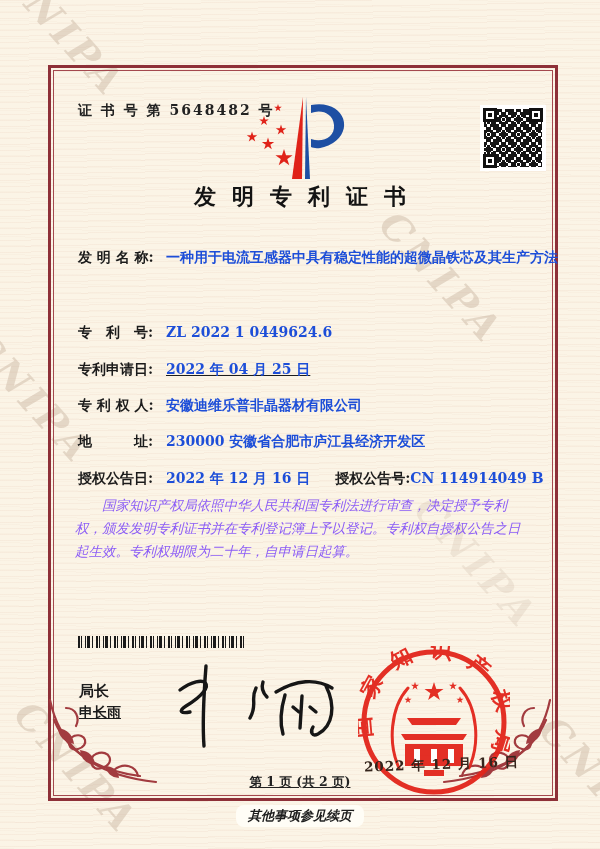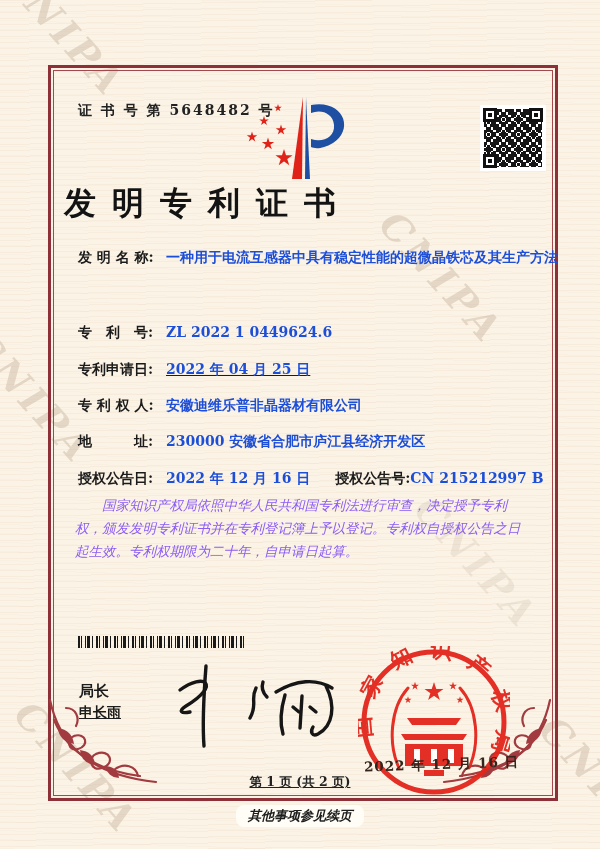--- a/index.html
+++ b/index.html
@@ -38,22 +38,22 @@
     background:
       conic-gradient(#151515 25%, transparent 0 50%, #151515 0 75%, transparent 0) 0 0/ 6px 6px,
       conic-gradient(#151515 25%, transparent 0 50%, #151515 0 75%, transparent 0) 2px 3px/ 10px 10px;
   }
   .finder{position:absolute;width:14px;height:14px;border:3px solid #111;background:#fff;box-sizing:border-box;}
   .finder::after{content:"";position:absolute;inset:2px;background:#111;}
   .finder.tl{left:-1px;top:-1px;}
   .finder.tr{right:-1px;top:-1px;}
   .finder.bl{left:-1px;bottom:-1px;}
   .title{
-    position:absolute;left:48px;top:182px;width:504px;z-index:3;
-    font-size:32px;font-weight:bold;letter-spacing:16px;text-indent:16px;color:#131313;
+    position:absolute;left:48px;top:182px;width:504px;z-index:3;text-align:center;
+    font-size:22px;font-weight:bold;letter-spacing:16px;text-indent:16px;color:#131313;
   }
   .row{position:absolute;left:78px;z-index:3;font-size:14px;font-weight:600;white-space:nowrap;}
   .row .label{display:inline-block;width:88px;color:#1b1b1b;}
   .row .value{margin-left:0;color:#1d4ed8;}
   .row .label2{display:inline-block;margin-left:20px;color:#1b1b1b;}
   .paras{position:absolute;left:75px;top:494px;width:454px;z-index:3;}
   .paras p{
     margin:0;text-indent:2em;font-size:13.5px;line-height:1.72;
     font-style:italic;color:#8b5cf6;
   }
@@ -165,21 +165,21 @@
     <span class="label">专利申请日:</span><span class="value">2022 年 04 月 25 日</span>
   </div>
   <div class="row" style="top:397px;">
     <span class="label">专 利 权 人:</span><span class="value">安徽迪维乐普非晶器材有限公司</span>
   </div>
   <div class="row" style="top:433px;">
     <span class="label">地　　　址:</span><span class="value">230000 安徽省合肥市庐江县经济开发区</span>
   </div>
   <div class="row" style="top:470px;">
     <span class="label">授权公告日:</span><span class="value">2022 年 12 月 16 日</span>
-    <span class="label2">授权公告号:</span><span class="value">CN 215212997 B</span>
+    <span class="label2">授权公告号:</span><span class="value">CN 114914049 B</span>
   </div>
 
   <div class="paras">
     <p>国家知识产权局依照中华人民共和国专利法进行审查，决定授予专利权，颁发发明专利证书并在专利登记簿上予以登记。专利权自授权公告之日起生效。专利权期限为二十年，自申请日起算。</p>
   </div>
 
   <div class="barcode"></div>
 
   <div class="director-title">局长</div>
   <div class="director-name">申长雨</div>

